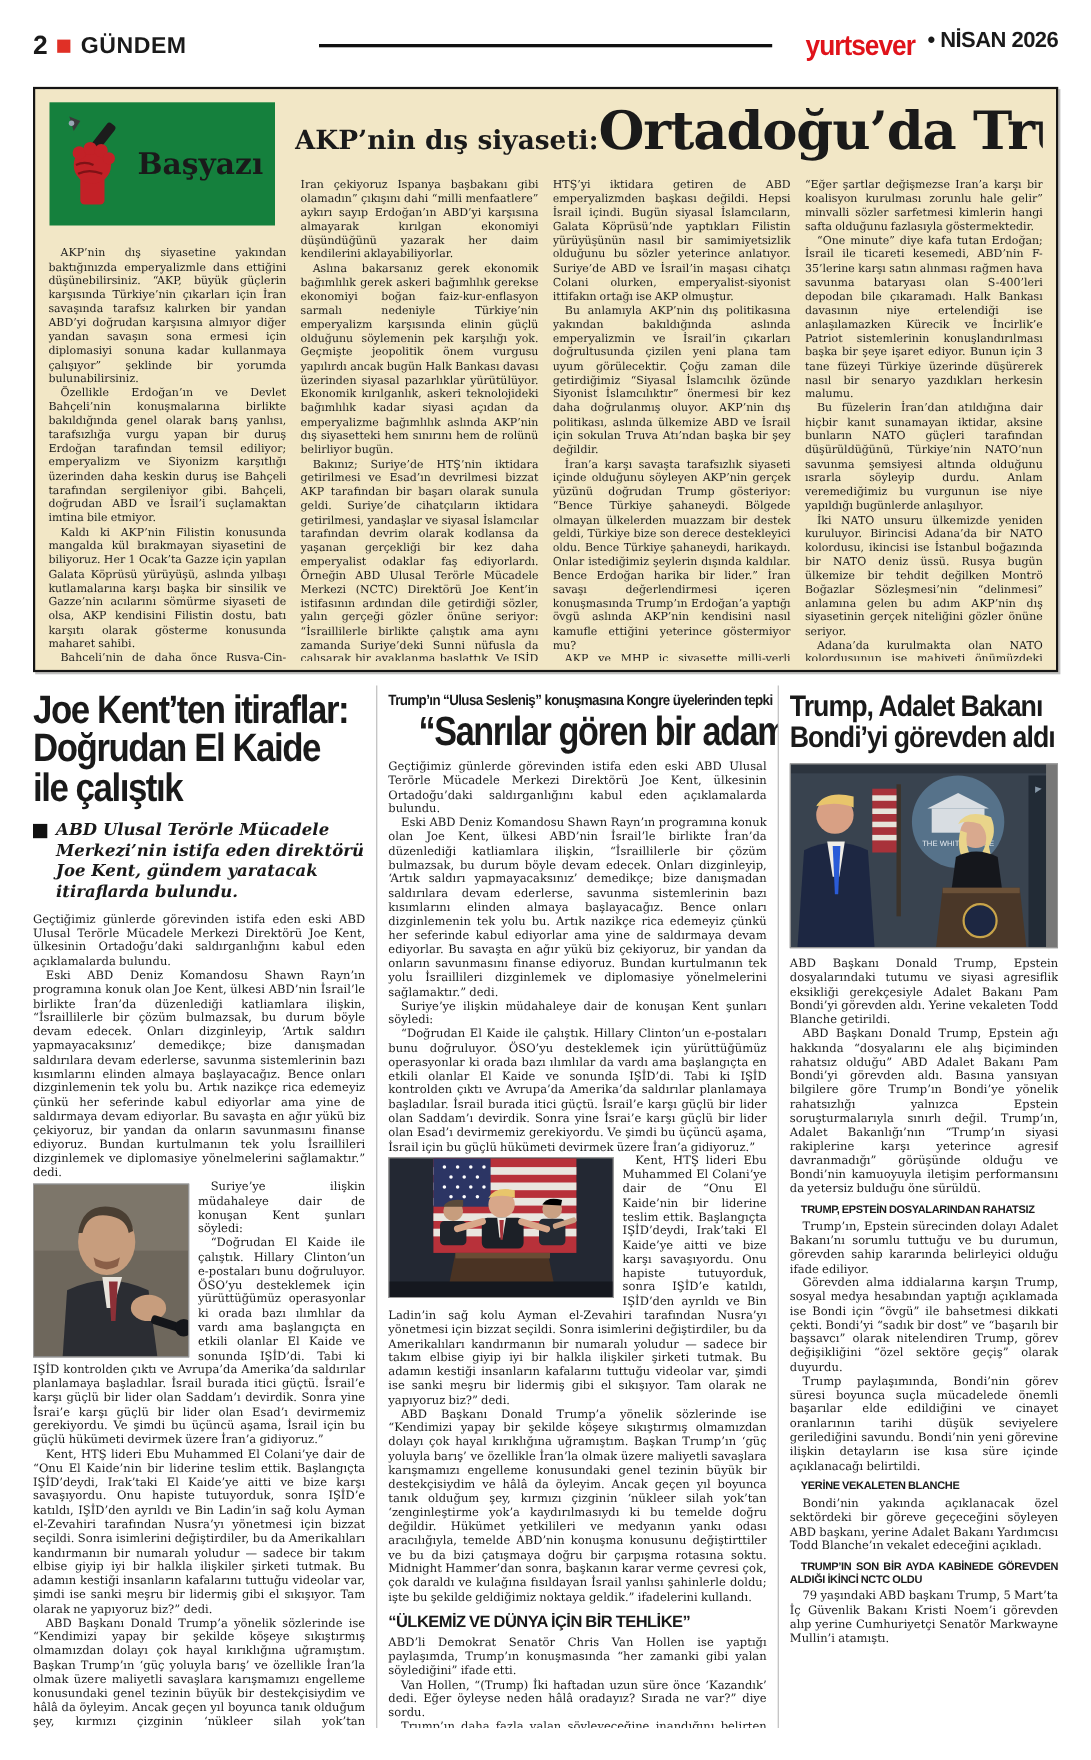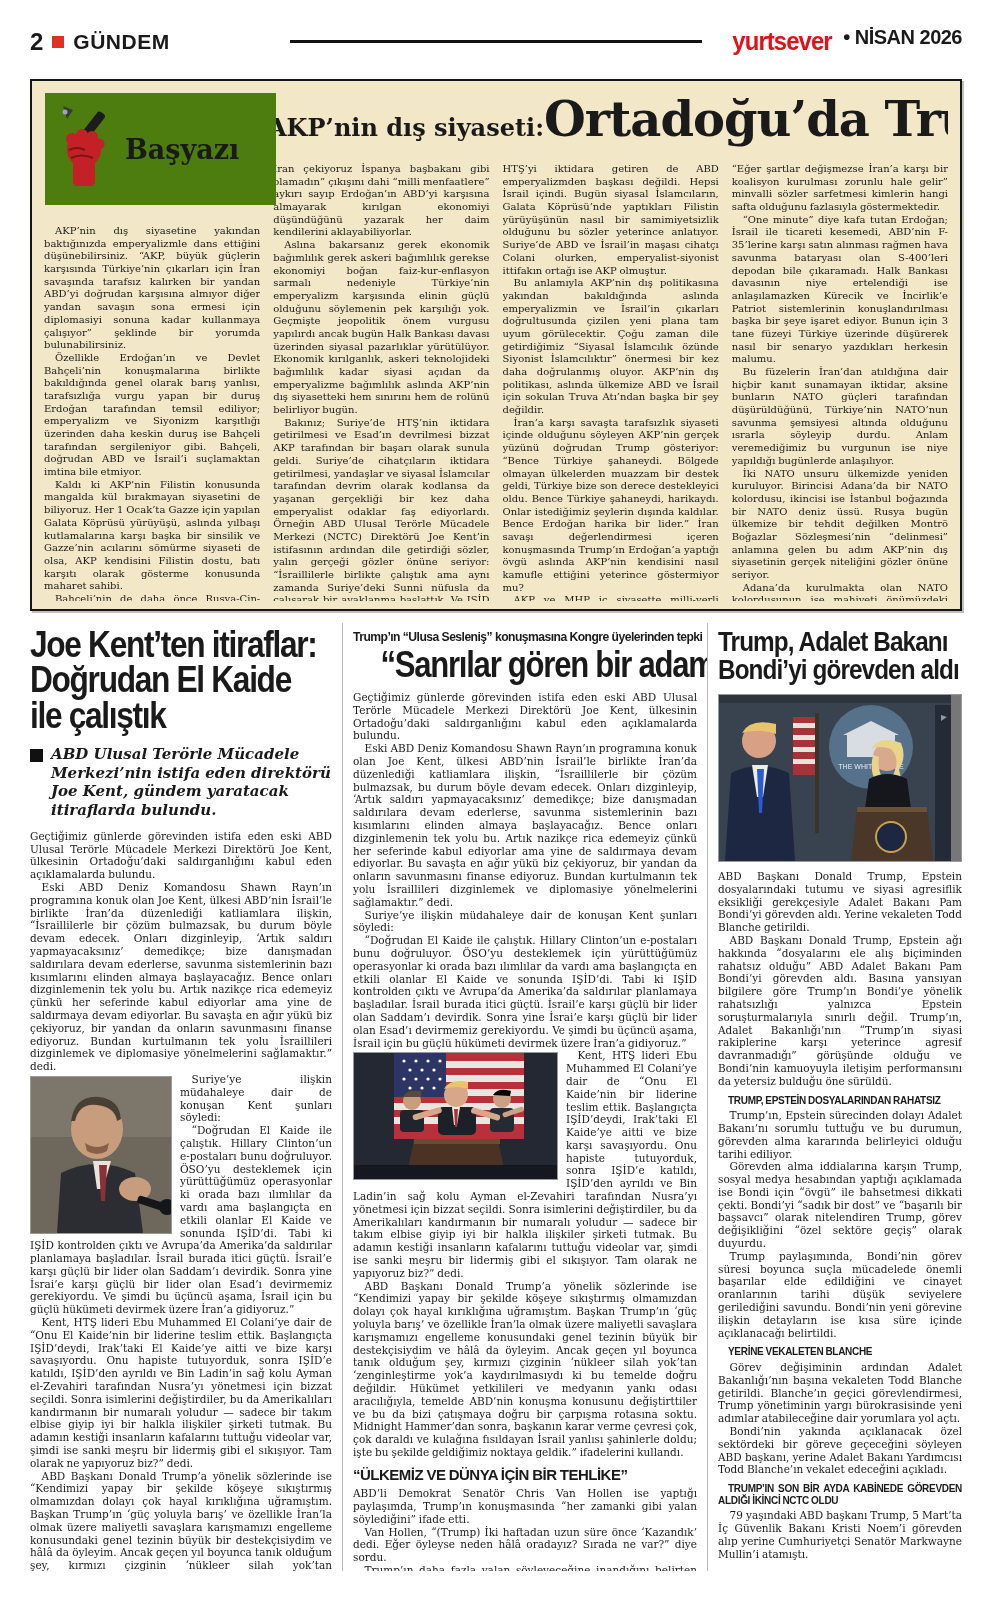--- a/index.html
+++ b/index.html
@@ -20,22 +20,22 @@
   .masthead { color:#e0131b; font-weight:700; font-size:26px; letter-spacing:-1px; transform:scaleX(.92); }
   .issue { font-size:20px; font-weight:700; letter-spacing:-.5px; }
   .issue .dot { font-weight:700; }
   
   .editorial {
     position:relative; margin:22px 30px 0 30px; height:532px;
     background:#f2e7c6; border:2px solid #151515; box-shadow:2px 2px 0 rgba(0,0,0,.25);
     padding:10px 12px; overflow:hidden;
   }
   .ed-iconbox {
-    position:absolute; left:13px; top:12px; width:231px; height:112px;
-    background:#4d7c0f; display:flex; align-items:center; gap:8px; padding:6px;
+    position:absolute; left:13px; top:12px; width:205px; height:112px;
+    background:#15803d; display:flex; align-items:center; gap:8px; padding:6px;
   }
   .ed-label { font-size:27px; font-weight:700; font-family:"DejaVu Serif",serif; }
   .ed-headrow { margin-left:224px; display:flex; align-items:baseline; height:64px; white-space:nowrap; overflow:hidden; }
   .ed-kicker { font-size:24px; font-weight:700; }
   .ed-headline { font-size:48px; font-weight:700; letter-spacing:-1px; }
   .ed-cols { display:flex; gap:13px; margin-top:8px; height:438px; overflow:hidden; }
   .ed-col { flex:1; text-align:justify; font-size:10px; line-height:1.27; word-spacing:-.4px; overflow:hidden; }
   .ed-col.first { padding-top:62px; }
   .ed-col p { text-indent:1.1em; }
   .ed-col p.cont { text-indent:0; }
@@ -293,27 +293,26 @@
           <polygon points="222,20 228,22 222,26" fill="#8899aa"></polygon>
         </svg>
       </figure>
       <div class="body-text">
         <div>
             <p class="cont">ABD Başkanı Donald Trump, Epstein dosyalarındaki tutumu ve siyasi agresiflik eksikliği gerekçesiyle Adalet Bakanı Pam Bondi’yi görevden aldı. Yerine vekaleten Todd Blanche getirildi.</p>
             <p>ABD Başkanı Donald Trump, Epstein ağı hakkında “dosyalarını ele alış biçiminden rahatsız olduğu” ABD Adalet Bakanı Pam Bondi’yi görevden aldı. Basına yansıyan bilgilere göre Trump’ın Bondi’ye yönelik rahatsızlığı yalnızca Epstein soruşturmalarıyla sınırlı değil. Trump’ın, Adalet Bakanlığı’nın “Trump’ın siyasi rakiplerine karşı yeterince agresif davranmadığı” görüşünde olduğu ve Bondi’nin kamuoyuyla iletişim performansını da yetersiz bulduğu öne sürüldü.</p>
           </div>
         <div class="subhead-sm">TRUMP, EPSTEİN DOSYALARINDAN RAHATSIZ</div>
         <div>
-            <p>Trump’ın, Epstein sürecinden dolayı Adalet Bakanı’nı sorumlu tuttuğu ve bu durumun, görevden alma kararında belirleyici olduğu tarihi ediliyor.</p>
+            <p>Trump’ın, Epstein sürecinden dolayı Adalet Bakanı’nı sorumlu tuttuğu ve bu durumun, görevden sahip kararında belirleyici olduğu ifade ediliyor.</p>
             <p>Görevden alma iddialarına karşın Trump, sosyal medya hesabından yaptığı açıklamada ise Bondi için “övgü” ile bahsetmesi dikkati çekti. Bondi’yi “sadık bir dost” ve “başarılı bir başsavcı” olarak nitelendiren Trump, görev değişikliğini “özel sektöre geçiş” olarak duyurdu.</p>
             <p>Trump paylaşımında, Bondi’nin görev süresi boyunca suçla mücadelede önemli başarılar elde edildiğini ve cinayet oranlarının tarihi düşük seviyelere gerilediğini savundu. Bondi’nin yeni görevine ilişkin detayların ise kısa süre içinde açıklanacağı belirtildi.</p>
           </div>
         <div class="subhead-sm">YERİNE VEKALETEN BLANCHE</div>
         <div>
-            <p>Görev değişiminin ardından Adalet Bakanlığı’nın başına vekaleten Todd Blanche getirildi. Blanche’ın geçici görevlendirmesi, Trump yönetiminin yargı bürokrasisinde yeni adımlar atabileceğine dair yorumlara yol açtı.</p>
             <p>Bondi’nin yakında açıklanacak özel sektördeki bir göreve geçeceğini söyleyen ABD başkanı, yerine Adalet Bakanı Yardımcısı Todd Blanche’ın vekalet edeceğini açıkladı.</p>
           </div>
         <div class="subhead-sm">TRUMP’IN SON BİR AYDA KABİNEDE GÖREVDEN ALDIĞI İKİNCİ NCTC OLDU</div>
         <div>
             <p>79 yaşındaki ABD başkanı Trump, 5 Mart’ta İç Güvenlik Bakanı Kristi Noem’i görevden alıp yerine Cumhuriyetçi Senatör Markwayne Mullin’i atamıştı.</p>
           </div>
       </div>
     </article>
 
   </div>

